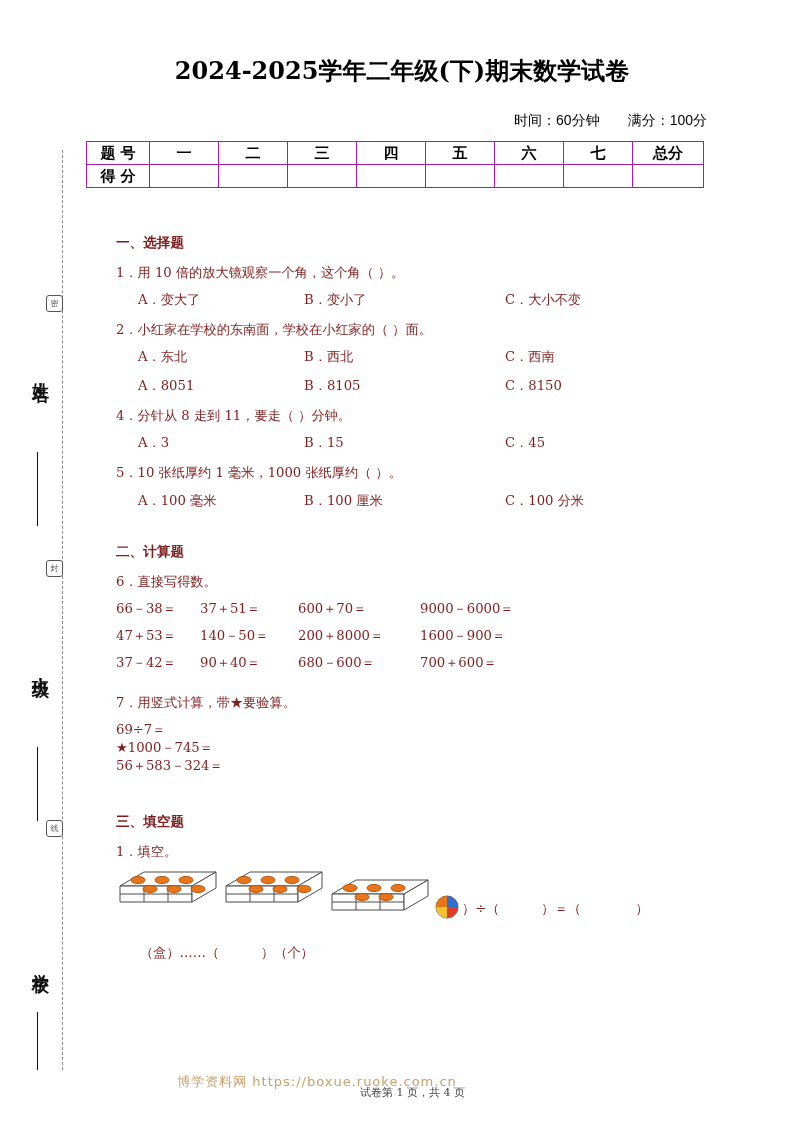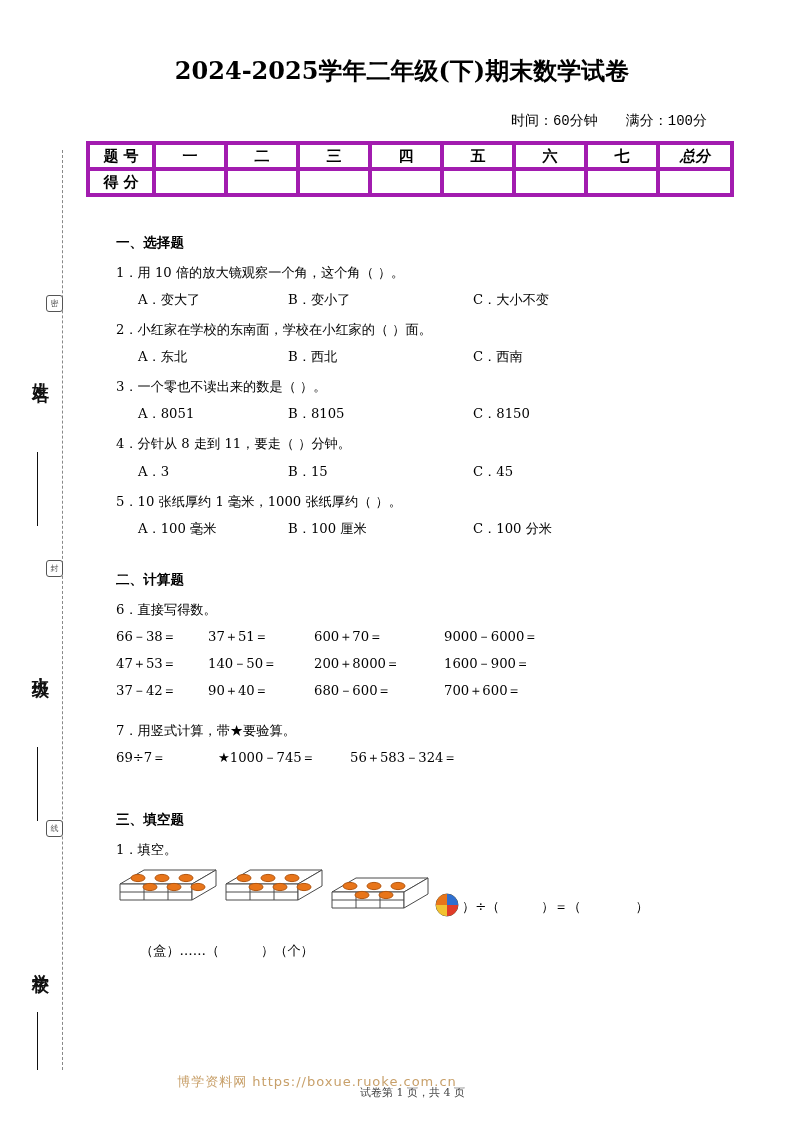--- a/index.html
+++ b/index.html
@@ -51,87 +51,88 @@
     position:absolute; left:92px; top:55px; width:620px;
     text-align:center;
     font-family: "DejaVu Serif", "Liberation Serif", serif;
     font-weight: bold;
     font-size: 24px;
     letter-spacing: 0px;
     white-space: nowrap;
   }
   .subinfo {
     position:absolute; right:86px; top:112px;
-    font-family: Liberation Mono, monospace;
+    font-family: Liberation Sans, sans-serif;
     font-size:14px;
   }
   .subinfo span.gap { display:inline-block; width:28px; }
 
   
   .score-table {
     position:absolute; left:86px; top:141px;
     border-collapse: collapse;
     font-family: "DejaVu Serif", "Liberation Serif", serif;
   }
   .score-table td {
-    border:4px solid #a21caf;
+    border:1px solid #a21caf;
     height:22px;
     text-align:center;
     vertical-align: middle;
     font-size:15px;
     font-weight:bold;
     padding:0;
   }
   .score-table td.head { width:62px; }
   .score-table td.col { width:68px; }
-  .score-table td.total { width:70px;font-style:italic; }
+  .score-table td.total { width:70px; }
   .score-table tr.row2 td { font-weight:bold; }
 
   
   .content {
     position:absolute; left:116px; top:234px; width:600px;
     font-family: "DejaVu Serif", "Liberation Serif", serif;
     font-size:13.2px;
-    color:#000000;
+    color:#7f1d1d;
   }
   .sec-head {
     font-weight:bold;
     font-size:13.6px;
     margin: 0 0 11px 0;
   }
   .q {
     margin: 0 0 9px 0;
     line-height: 1.45;
   }
   .opts {
     display:flex;
     margin: 0 0 11px 0;
     padding-left: 22px;
+    gap: 16px;
   }
   .opts .o { }
   .opts .o1 { width:150px; }
   .opts .o2 { width:185px; }
   .opts .o3 { }
 
   .calc-row {
     display:flex;
     padding-left: 0px;
     margin-bottom: 9px;
-    gap: 8px;
   }
   .calc-row .c { }
   .calc-row .c1 { width:84px; }
   .calc-row .c2 { width:98px; }
   .calc-row .c3 { width:122px; }
   .calc-row .c4 { }
 
   .vert-row {
     display:flex;
     padding-left:0px;
-    margin-bottom: 22px;
+    margin-bottom: 16px;
+    flex-direction: column;
   }
   .vert-row .v1 { width:102px; }
   .vert-row .v2 { width:132px; }
 
   .spacer-big { height:22px; }
   .spacer-mid { height:12px; }
 
   
   .boxes-wrap {
     position:relative;
@@ -236,21 +237,20 @@
       <div class="o o3">C．大小不变</div>
     </div>
 
     <div class="q">2．小红家在学校的东南面，学校在小红家的（    ）面。</div>
     <div class="opts">
       <div class="o o1">A．东北</div>
       <div class="o o2">B．西北</div>
       <div class="o o3">C．西南</div>
     </div>
 
-    <div class="q">3．一个零也不读出来的数是（    ）。</div>
     <div class="opts">
       <div class="o o1">A．8051</div>
       <div class="o o2">B．8105</div>
       <div class="o o3">C．8150</div>
     </div>
 
     <div class="q">4．分针从 8 走到 11，要走（    ）分钟。</div>
     <div class="opts">
       <div class="o o1">A．3</div>
       <div class="o o2">B．15</div>

